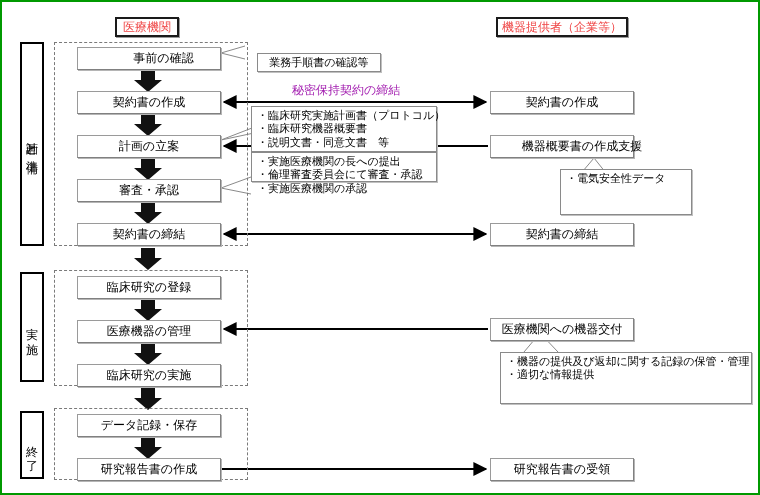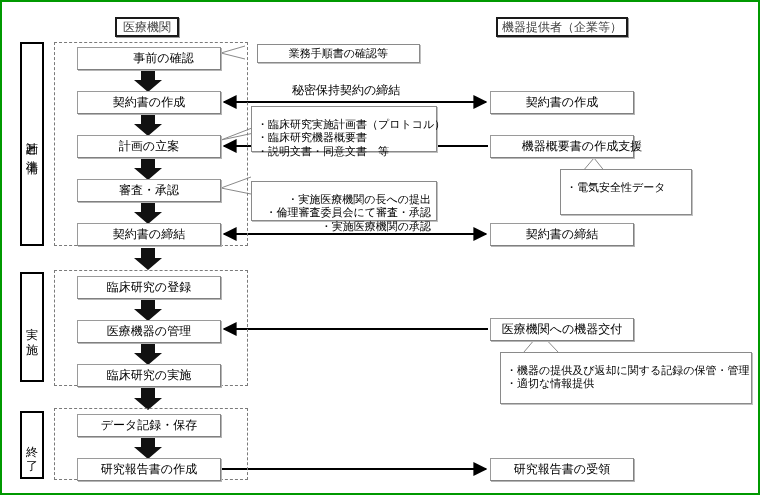--- a/index.html
+++ b/index.html
@@ -61,46 +61,46 @@
   }
 
   
   .hbox {
     border: 2px solid #1a1a1a;
     background: #ffffff;
     display: flex;
     align-items: center;
     justify-content: center;
     font-size: 12px;
-    color: #404040;
+    color: #ef4444;
     white-space: nowrap;
     box-shadow: 1px 1px 0 #9a9a9a;
   }
 
   
   .nbox {
     border: 1px solid #8a8a8a;
     background: #ffffff;
     font-size: 11px;
     color: #000;
     line-height: 1.22;
-    padding: 11px 5px;
+    padding: 2px 5px;
     white-space: nowrap;
     box-shadow: 1px 1px 0 #c0c0c0;
   }
   .nbox.center {
     display: flex; align-items: center; justify-content: center;
     padding: 0 6px;
   }
   .nbox .ln { display: block; }
 
   
   .cap {
     font-size: 12px;
-    color: #000000;
+    color: #a21caf;
     white-space: nowrap;
   }
 
   
   #lines {
     position: absolute;
     left: 0; top: 0;
     width: 760px; height: 495px;
     pointer-events: none;
   }
@@ -216,31 +216,31 @@
   <div class="abs pbox" style="left:488px; top:133px; width:144px; height:23px;padding-left:40px;">機器概要書の作成支援</div>
 
   <div class="abs pbox" style="left:488px; top:221px; width:144px; height:23px;">契約書の締結</div>
 
   <div class="abs pbox" style="left:488px; top:316px; width:144px; height:23px;">医療機関への機器交付</div>
 
   <div class="abs pbox" style="left:488px; top:456px; width:144px; height:23px;">研究報告書の受領</div>
 
   <div class="abs cap" style="left:290px; top:80px;">秘密保持契約の締結</div>
 
-  <div class="abs nbox center" style="left:255px; top:42px; width:163px; height:19px;">
+  <div class="abs nbox center" style="left:255px; top:51px; width:124px; height:19px;">
     <span class="ln">業務手順書の確認等</span>
   </div>
 
   <div class="abs nbox" style="left:249px; top:104px; width:186px; height:46px;">
     <span class="ln">・臨床研究実施計画書（プロトコル）</span>
     <span class="ln">・臨床研究機器概要書</span>
     <span class="ln">・説明文書・同意文書　等</span>
   </div>
 
-  <div class="abs nbox" style="left:249px; top:179px; width:186px; height:40px;text-align:right;">
+  <div class="abs nbox" style="left:249px; top:150px; width:186px; height:30px;">
     <span class="ln">・実施医療機関の長への提出</span>
     <span class="ln">・倫理審査委員会にて審査・承認</span>
     <span class="ln">・実施医療機関の承認</span>
   </div>
 
   <div class="abs nbox" style="left:558px; top:167px; width:132px; height:46px;">
     <span class="ln">・電気安全性データ</span>
   </div>
 
   <div class="abs nbox" style="left:498px; top:350px; width:252px; height:52px;">

